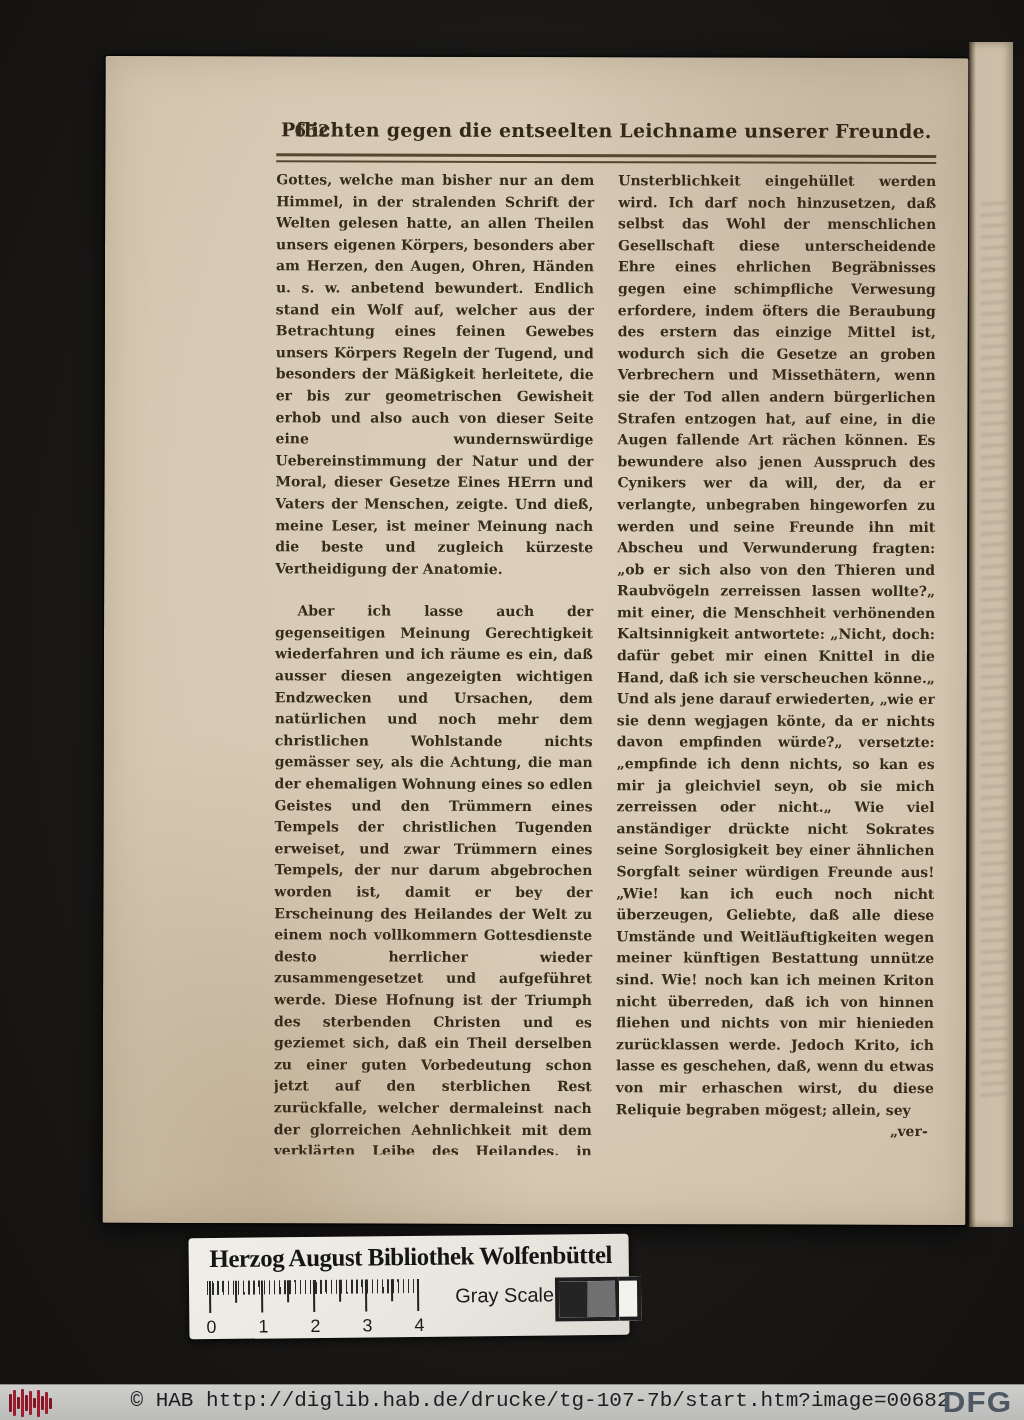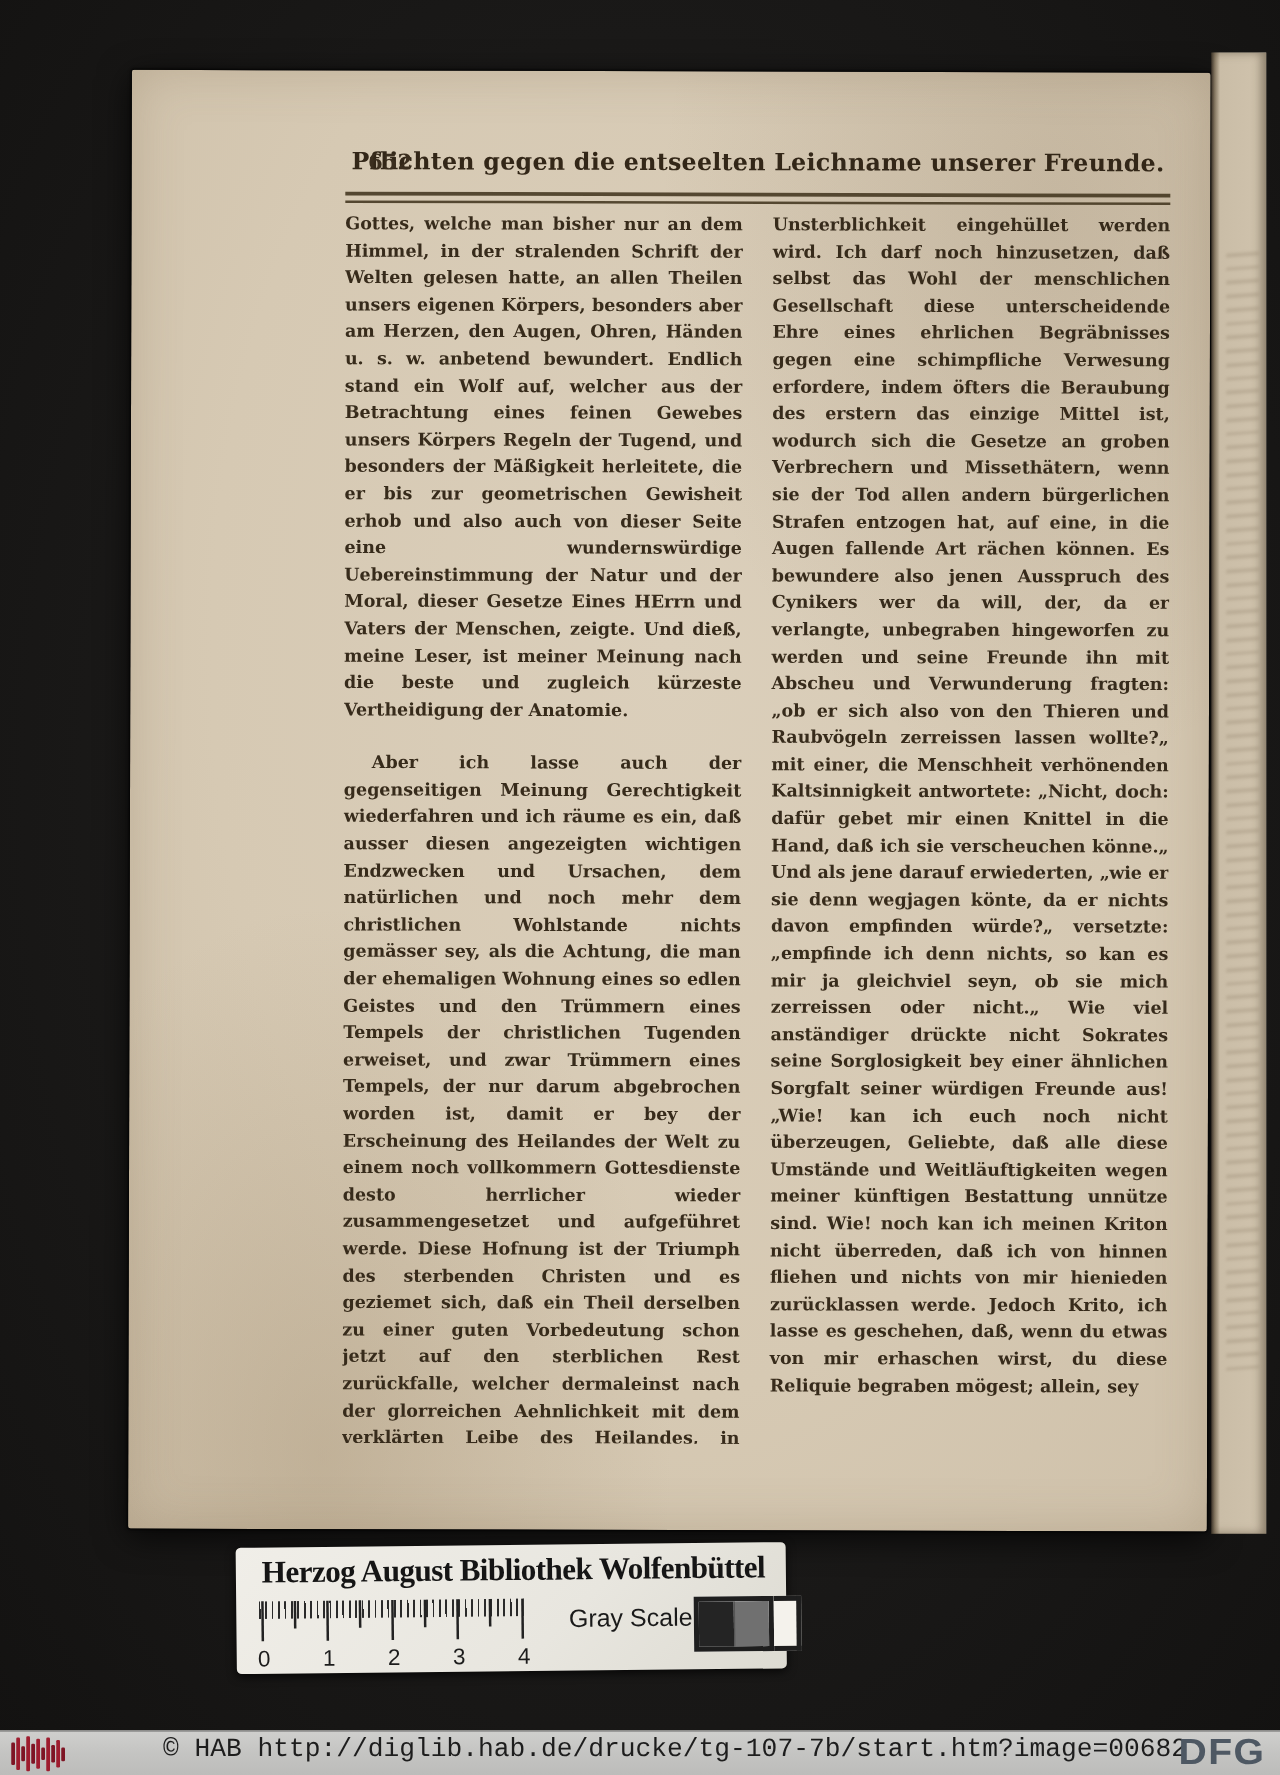--- a/index.html
+++ b/index.html
@@ -112,20 +112,21 @@
         <div class="page-title">Pflichten gegen die entseelten Leichname unserer Freunde.</div>
       </div>
       <div class="header-rule"></div>
       <div class="columns">
         <div class="col">
           <p>Gottes, welche man bisher nur an dem Himmel, in der stralenden Schrift der Welten gelesen hatte, an allen Theilen unsers eigenen Körpers, besonders aber am Herzen, den Augen, Ohren, Händen u. s. w. anbetend bewundert. Endlich stand ein Wolf auf, welcher aus der Betrachtung eines feinen Gewebes unsers Körpers Regeln der Tugend, und besonders der Mäßigkeit herleitete, die er bis zur geometrischen Gewisheit erhob und also auch von dieser Seite eine wundernswürdige Uebereinstimmung der Natur und der Moral, dieser Gesetze Eines HErrn und Vaters der Menschen, zeigte. Und dieß, meine Leser, ist meiner Meinung nach die beste und zugleich kürzeste Vertheidigung der Anatomie.</p>
           <p class="indent">Aber ich lasse auch der gegenseitigen Meinung Gerechtigkeit wiederfahren und ich räume es ein, daß ausser diesen angezeigten wichtigen Endzwecken und Ursachen, dem natürlichen und noch mehr dem christlichen Wohlstande nichts gemässer sey, als die Achtung, die man der ehemaligen Wohnung eines so edlen Geistes und den Trümmern eines Tempels der christlichen Tugenden erweiset, und zwar Trümmern eines Tempels, der nur darum abgebrochen worden ist, damit er bey der Erscheinung des Heilandes der Welt zu einem noch vollkommern Gottesdienste desto herrlicher wieder zusammengesetzet und aufgeführet werde. Diese Hofnung ist der Triumph des sterbenden Christen und es geziemet sich, daß ein Theil derselben zu einer guten Vorbedeutung schon jetzt auf den sterblichen Rest zurückfalle, welcher dermaleinst nach der glorreichen Aehnlichkeit mit dem verklärten Leibe des Heilandes, in Glanz und</p>
         </div>
         <div class="col">
           <p>Unsterblichkeit eingehüllet werden wird. Ich darf noch hinzusetzen, daß selbst das Wohl der menschlichen Gesellschaft diese unterscheidende Ehre eines ehrlichen Begräbnisses gegen eine schimpfliche Verwesung erfordere, indem öfters die Beraubung des erstern das einzige Mittel ist, wodurch sich die Gesetze an groben Verbrechern und Missethätern, wenn sie der Tod allen andern bürgerlichen Strafen entzogen hat, auf eine, in die Augen fallende Art rächen können. Es bewundere also jenen Ausspruch des Cynikers wer da will, der, da er verlangte, unbegraben hingeworfen zu werden und seine Freunde ihn mit Abscheu und Verwunderung fragten: „ob er sich also von den Thieren und Raubvögeln zerreissen lassen wollte?„ mit einer, die Menschheit verhönenden Kaltsinnigkeit antwortete: „Nicht, doch: dafür gebet mir einen Knittel in die Hand, daß ich sie verscheuchen könne.„ Und als jene darauf erwiederten, „wie er sie denn wegjagen könte, da er nichts davon empfinden würde?„ versetzte: „empfinde ich denn nichts, so kan es mir ja gleichviel seyn, ob sie mich zerreissen oder nicht.„ Wie viel anständiger drückte nicht Sokrates seine Sorglosigkeit bey einer ähnlichen Sorgfalt seiner würdigen Freunde aus! „Wie! kan ich euch noch nicht überzeugen, Geliebte, daß alle diese Umstände und Weitläuftigkeiten wegen meiner künftigen Bestattung unnütze sind. Wie! noch kan ich meinen Kriton nicht überreden, daß ich von hinnen fliehen und nichts von mir hienieden zurücklassen werde. Jedoch Krito, ich lasse es geschehen, daß, wenn du etwas von mir erhaschen wirst, du diese Reliquie begraben mögest; allein, sey</p>
+          <div class="catchword">„ver-</div>
         </div>
       </div>
     </div>
   </div>
 
   <div class="page-edge">
     <div class="ghost-text"></div>
   </div>
 
   <div class="scale-card">

